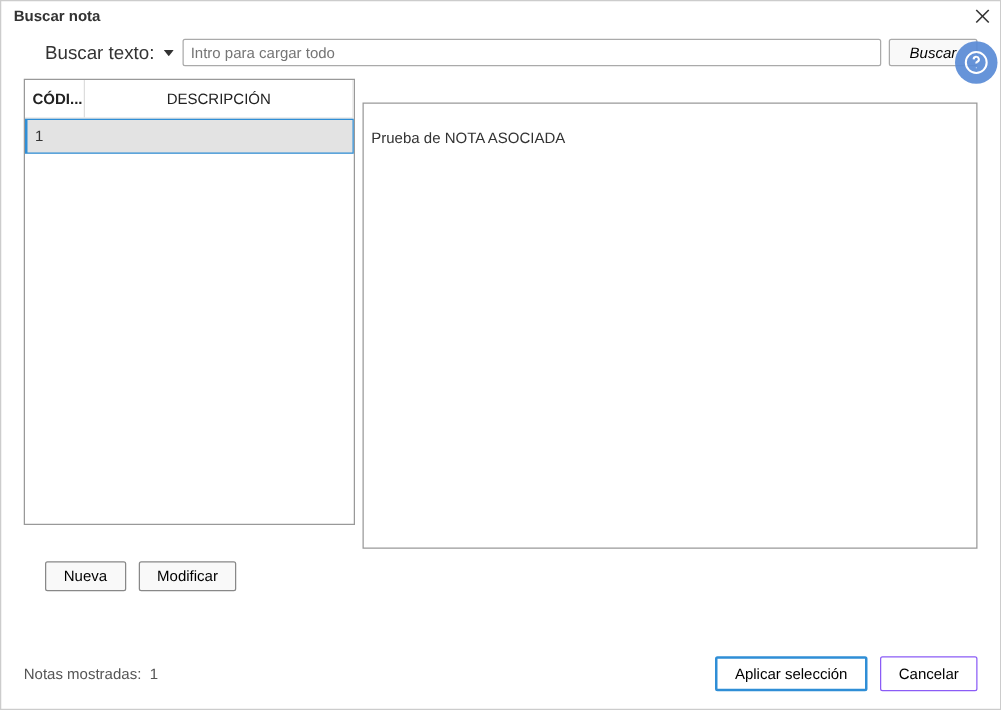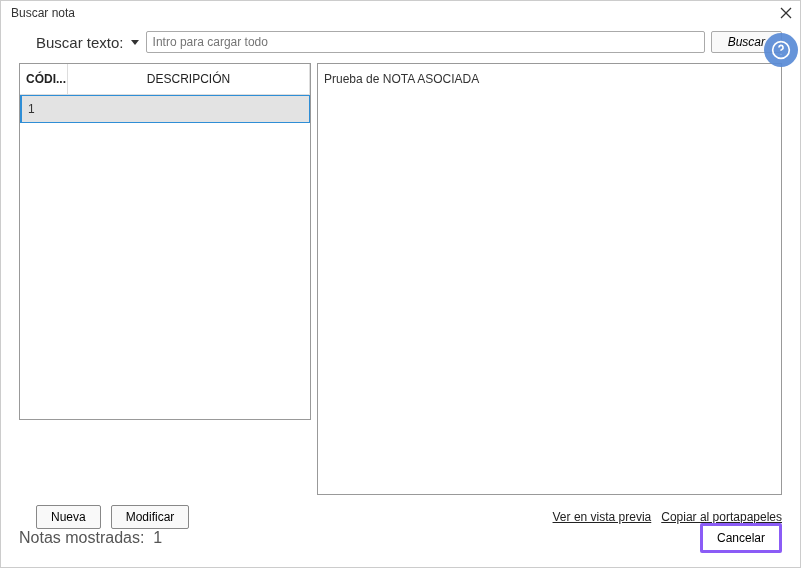--- a/index.html
+++ b/index.html
@@ -1,58 +1,58 @@
 <!DOCTYPE html>
 <html><head>
   <meta charset="utf-8">
   <style>
     * { box-sizing: border-box; margin: 0; padding: 0; font-family: "Segoe UI", Tahoma, sans-serif; }
     body { width: 801px; height: 568px; background: #fff; border: 1px solid #ccc; position: relative; font-size: 12px; color: #333; }
 
-    .titlebar { display: flex; justify-content: space-between; align-items: center; padding: 4px 6px 2px 10px; }
+    .titlebar { display: flex; justify-content: space-between; align-items: center; padding: 4px 6px 2px 10px; font-weight: bold; }
     .titlebar .title { font-size: 12px; }
     .titlebar .close { width: 16px; height: 16px; display: flex; align-items: center; justify-content: center; cursor: pointer; }
     .titlebar .close svg { width: 12px; height: 12px; stroke: #333; stroke-width: 1.3; }
 
     .search-row { display: flex; align-items: center; gap: 6px; padding: 8px 18px 10px 35px; }
     .search-row label { font-size: 15px; }
     .dropdown-arrow { width: 10px; height: 10px; display: inline-flex; align-items: center; justify-content: center; }
     .dropdown-arrow svg { width: 8px; height: 5px; fill: #333; }
     .search-input { flex: 1; height: 22px; border: 1px solid #aaa; border-radius: 2px; padding: 2px 6px; font-size: 12px; color: #14532d; }
     .btn-search { height: 22px; padding: 0 16px; border: 1px solid #aaa; border-radius: 2px; background: #f9f9f9; cursor: pointer; font-size: 12px; font-style: italic; }
 
     .help-badge { position: absolute; top: 32px; right: 2px; width: 34px; height: 34px; border-radius: 50%; background: #5a8bd6; display: flex; align-items: center; justify-content: center; opacity: 0.92; }
     .help-badge svg { width: 20px; height: 20px; stroke: #fff; fill: none; stroke-width: 2; }
 
     .main-area { display: flex; gap: 6px; padding: 0 18px; }
 
-    .list-panel { border: 1px solid #999; width: 292px; height: 357px; display: flex; flex-direction: column; }
+    .list-panel { border: 1px solid #999; width: 265px; height: 357px; display: flex; flex-direction: column; }
     .list-header { display: flex; background: #fff; border-bottom: 1px solid #ddd; }
     .list-header .col { padding: 8px 6px; border-right: 1px solid #ddd; font-weight: normal; color: #222; text-transform: none; }
     .list-header .col:first-child { width: 48px; font-weight: bold; }
     .list-header .col:last-child { flex: 1; text-align: center; }
 
     .list-row { display: flex; border: 1px solid #2f8ed6; border-left-width: 2px; background: #e3e3e3; cursor: pointer; }
     .list-row .cell { padding: 6px 6px; }
     .list-row .cell:first-child { width: 48px; }
     .list-row .cell:last-child { flex: 1; }
 
-    .preview-panel { border: 1px solid #999; flex: 1; height: 432px; padding: 8px 6px; font-size: 12px; }
+    .preview-panel { border: 1px solid #999; flex: 1; height: 357px; padding: 20px 6px; font-size: 12px; margin-top: 19px; }
 
     .below-main { display: flex; justify-content: space-between; align-items: center; padding: 10px 18px 0 18px; }
     .btn-group-left { display: flex; gap: 10px; padding-left: 17px; }
     .btn { border: 1px solid #888; background: #f9f9f9; border-radius: 2px; cursor: pointer; font-size: 12px; padding: 4px 14px; }
     .link-group-right { display: flex; gap: 10px; }
     .link { color: #222; text-decoration: underline; cursor: pointer; font-size: 12px; }
 
     .footer { position: absolute; bottom: 0; left: 0; right: 0; padding: 12px 18px 14px 18px; display: flex; justify-content: space-between; align-items: center; }
-    .footer-left { font-size: 16px; color: #555; }
+    .footer-left { font-size: 12px; color: #555; }
     .footer-right { display: flex; gap: 10px; }
     .btn-primary { border: 2px solid #2f8ed6; background: #fff; border-radius: 2px; cursor: pointer; padding: 5px 14px; font-size: 12px; }
-    .btn-default { border: 3px solid #8b5cf6; background: #fff; border-radius: 2px; cursor: pointer; padding: 5px 14px; font-size: 12px; }
+    .btn-default { border: 1px solid #8b5cf6; background: #fff; border-radius: 2px; cursor: pointer; padding: 5px 14px; font-size: 12px; }
   </style>
 </head>
 <body>
 
 <div class="titlebar">
   <span class="title">Buscar nota</span>
   <span class="close">
     <svg viewBox="0 0 12 12">
         <line x1="1" y1="1" x2="11" y2="11"></line>
         <line x1="11" y1="1" x2="1" y2="11"></line>
@@ -92,27 +92,24 @@
   <div class="preview-panel">
     <span>Prueba de NOTA ASOCIADA</span>
   </div>
 </div>
 
 <div class="below-main">
   <div class="btn-group-left">
     <button class="btn">Nueva</button>
     <button class="btn">Modificar</button>
   </div>
-  <div class="link-group-right">
-    <a class="link">Ver en vista previa</a>
-    <a class="link">Copiar al portapapeles</a>
-  </div>
 </div>
 
 <div class="footer">
   <div class="footer-left">
     <span>Notas mostradas:</span>
     &nbsp;<span>1</span>
   </div>
   <div class="footer-right">
+    <button class="btn-primary">Aplicar selección</button>
     <button class="btn-default">Cancelar</button>
   </div>
 </div>
 
 </body></html>

